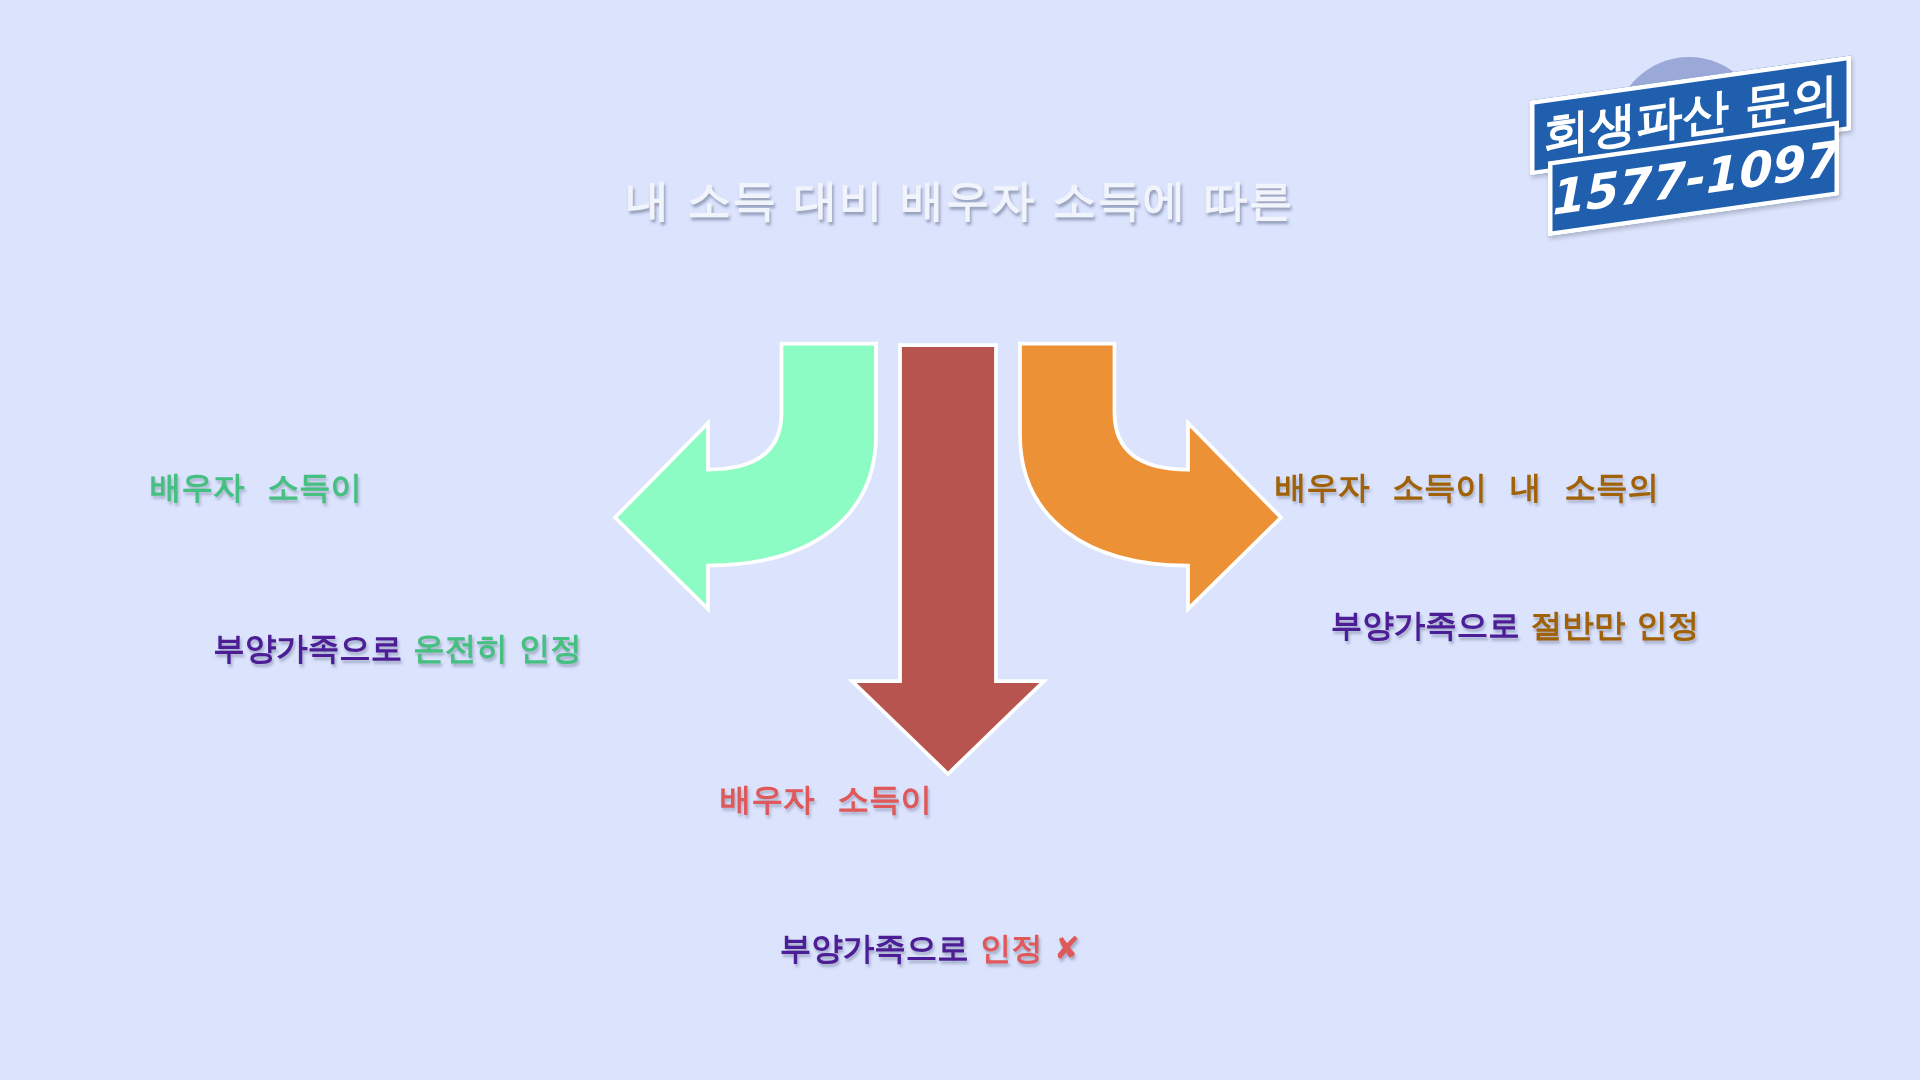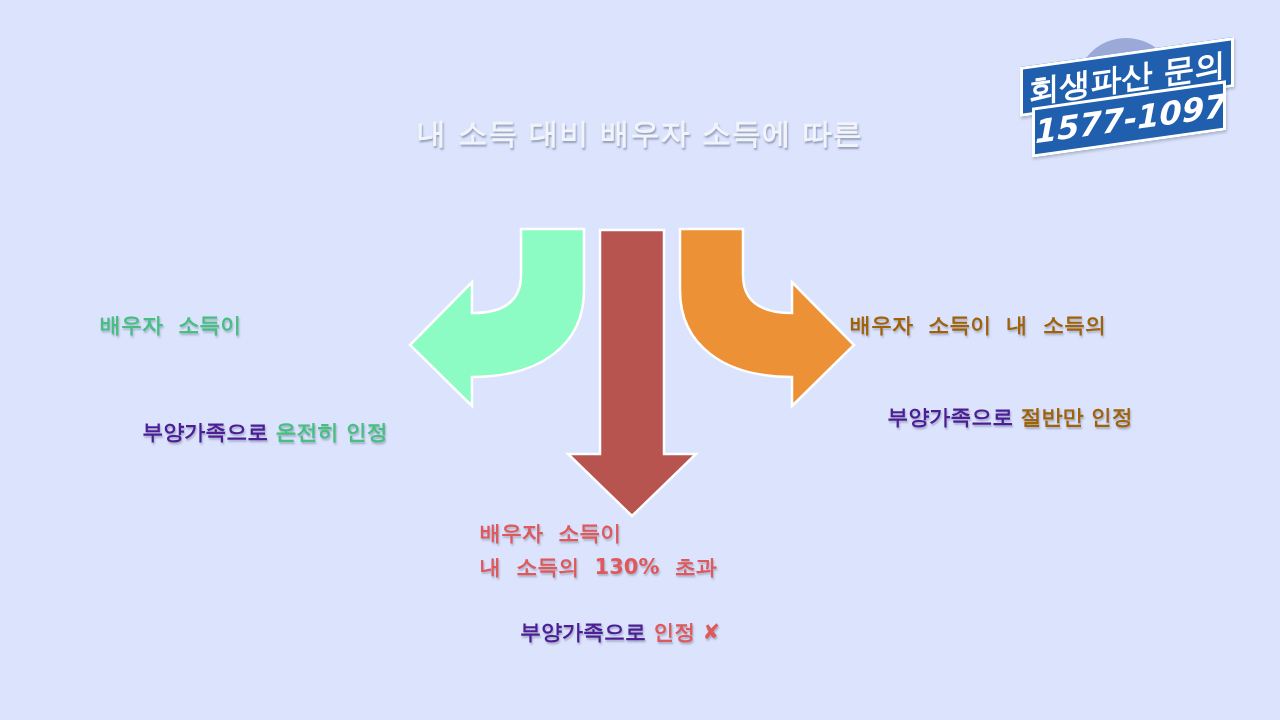--- a/index.html
+++ b/index.html
@@ -86,18 +86,17 @@
 <div class="abs cond orange" style="left:850px; top:308px; width:330px;">
   <div>배우자 소득이 내 소득의</div>
 </div>
 <div class="abs result" style="left:845px; top:403px; width:330px;">
   <span class="lead">부양가족으로</span>
   <span class="orange">절반만 인정</span>
 </div>
 
 <div class="abs cond red" style="left:480px; top:516px; width:320px;">
   <div>배우자 소득이</div>
-  <div>내 소득의 130% 초과</div>
 </div>
 <div class="abs result" style="left:460px; top:618px; width:320px;">
   <span class="lead">부양가족으로</span>
   <span class="red">인정 ✘</span>
 </div>
 
 </body></html>

